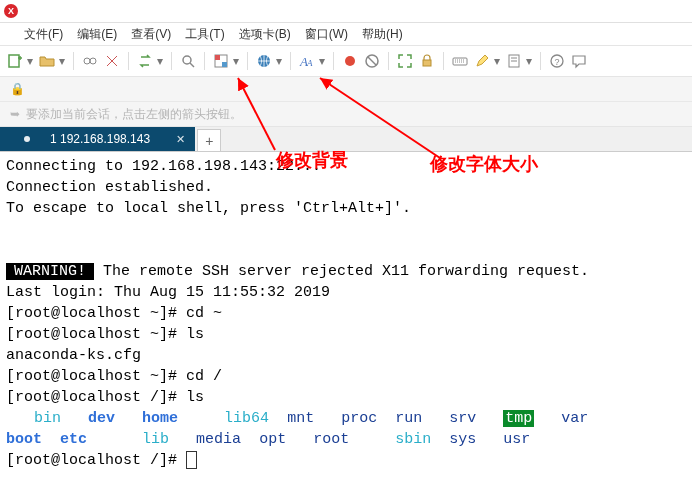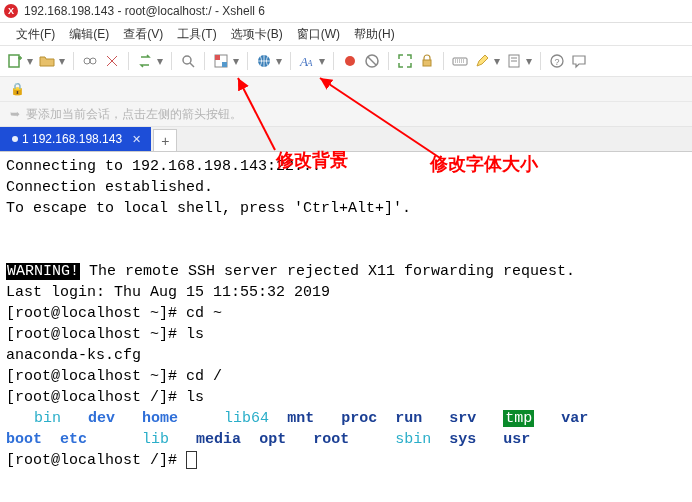--- a/index.html
+++ b/index.html
@@ -30,21 +30,21 @@
     margin-right: 6px;
     display:inline-flex;align-items:center;justify-content:center;
     color:#fff;font-weight:bold;font-size:9px;
   }
   
   .menubar {
     height: 22px;
     background: #ffffff;
     display: flex;
     align-items: center;
-    padding: 0 16px;
+    padding: 0 24px;
     gap: 14px;
     border-bottom: 1px solid #e5e5e5;
     color: #333;
   }
   .menubar span { cursor: default; }
   
   .toolbar {
     height: 30px;
     background: #ffffff;
     display: flex;
@@ -93,25 +93,25 @@
   .tabstrip {
     height: 24px;
     background: #f0f0f0;
     display: flex;
     align-items: stretch;
     border-bottom: 1px solid #ccc;
   }
   .tab {
     display: flex;
     align-items: center;
-    padding: 0 10px 0 12px;
-    background: #1d4ed8;
+    padding: 0 10px 0 24px;
+    background: #0c4a6e;
     color: #fff;
     font-size: 12px;
-    gap:4px;
+    gap:20px;
   }
   .tab .dot { width:6px;height:6px;border-radius:50%;background:#fff;opacity:.9;}
   .tab .close { margin-left:6px; font-size:11px; opacity:.85;}
   .addtab {
     width: 22px;
     display:flex;align-items:center;justify-content:center;
     background:#fff;border:1px solid #ccc;border-bottom:none;
     color:#666;margin-left:2px;margin-top:2px;font-size:14px;
   }
   
@@ -119,45 +119,44 @@
     background: #fff;
     font-family: "Courier New", monospace;
     font-size: 15px;
     line-height: 21px;
     padding: 4px 6px;
     color: #000;
     height: calc(502px - 22px - 22px - 30px - 24px - 24px - 24px);
     overflow: hidden;
     white-space: pre;
   }
-  .inv { background:#000;color:#fff; padding:0 1px;}
+  .inv { background:#000;color:#fff; padding:0 8px;}
   .blue { color:#2f6fd8; font-weight:bold;}
   .cyan { color:#2aaec9;margin-left:28px; }
-  .darkblue { color:#1b3f94; font-weight:bold;margin-top:40px;}
+  .darkblue { color:#1b3f94; font-weight:normal;margin-top:40px;}
   .tmp { background:#0a8a2a; color:#fff; padding:0 2px;}
   .cursor {
     display:inline-block;width:9px;height:16px;border:1px solid #333;vertical-align:text-bottom;
   }
   
   .annot {
     position: absolute;
     color: #ff0000;
     font-family: "SimSun","Microsoft YaHei",sans-serif;
     font-size: 18px;
     font-weight: bold;
     pointer-events: none;
   }
   svg.arrow { position:absolute; pointer-events:none; }
 </style>
 </head>
 <body>
 
 <div class="titlebar">
   <span class="app-icon">X</span>
-  <span>192.168.198.143 - root@localhost:/ - Xshell 6</span>
 </div>
 
 <div class="menubar">
   <span>文件(F)</span>
   <span>编辑(E)</span>
   <span>查看(V)</span>
   <span>工具(T)</span>
   <span>选项卡(B)</span>
   <span>窗口(W)</span>
   <span>帮助(H)</span>

